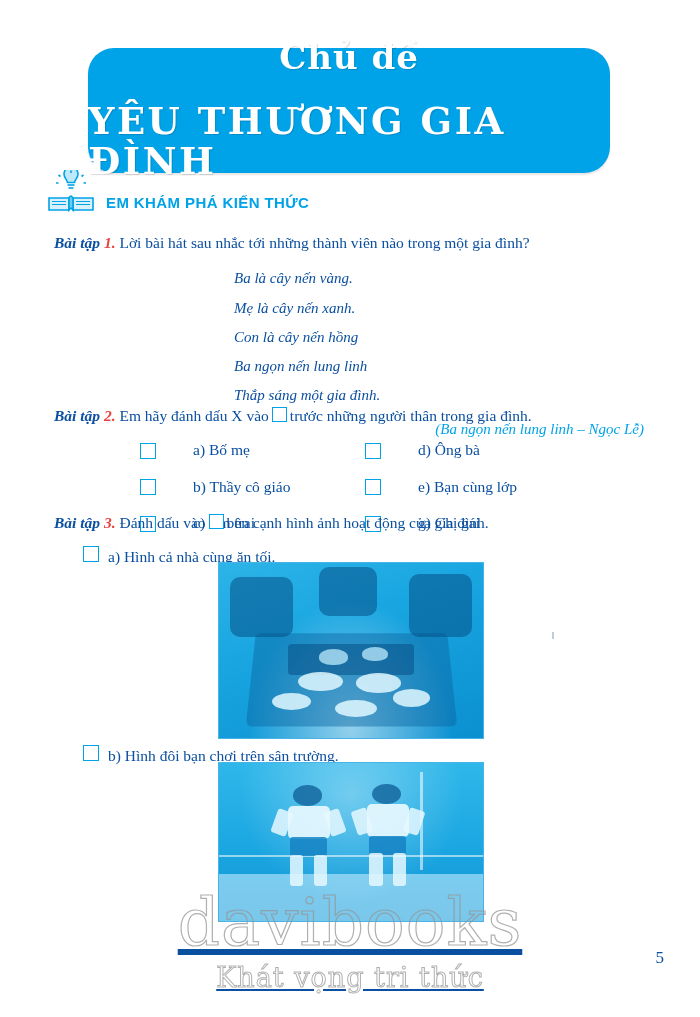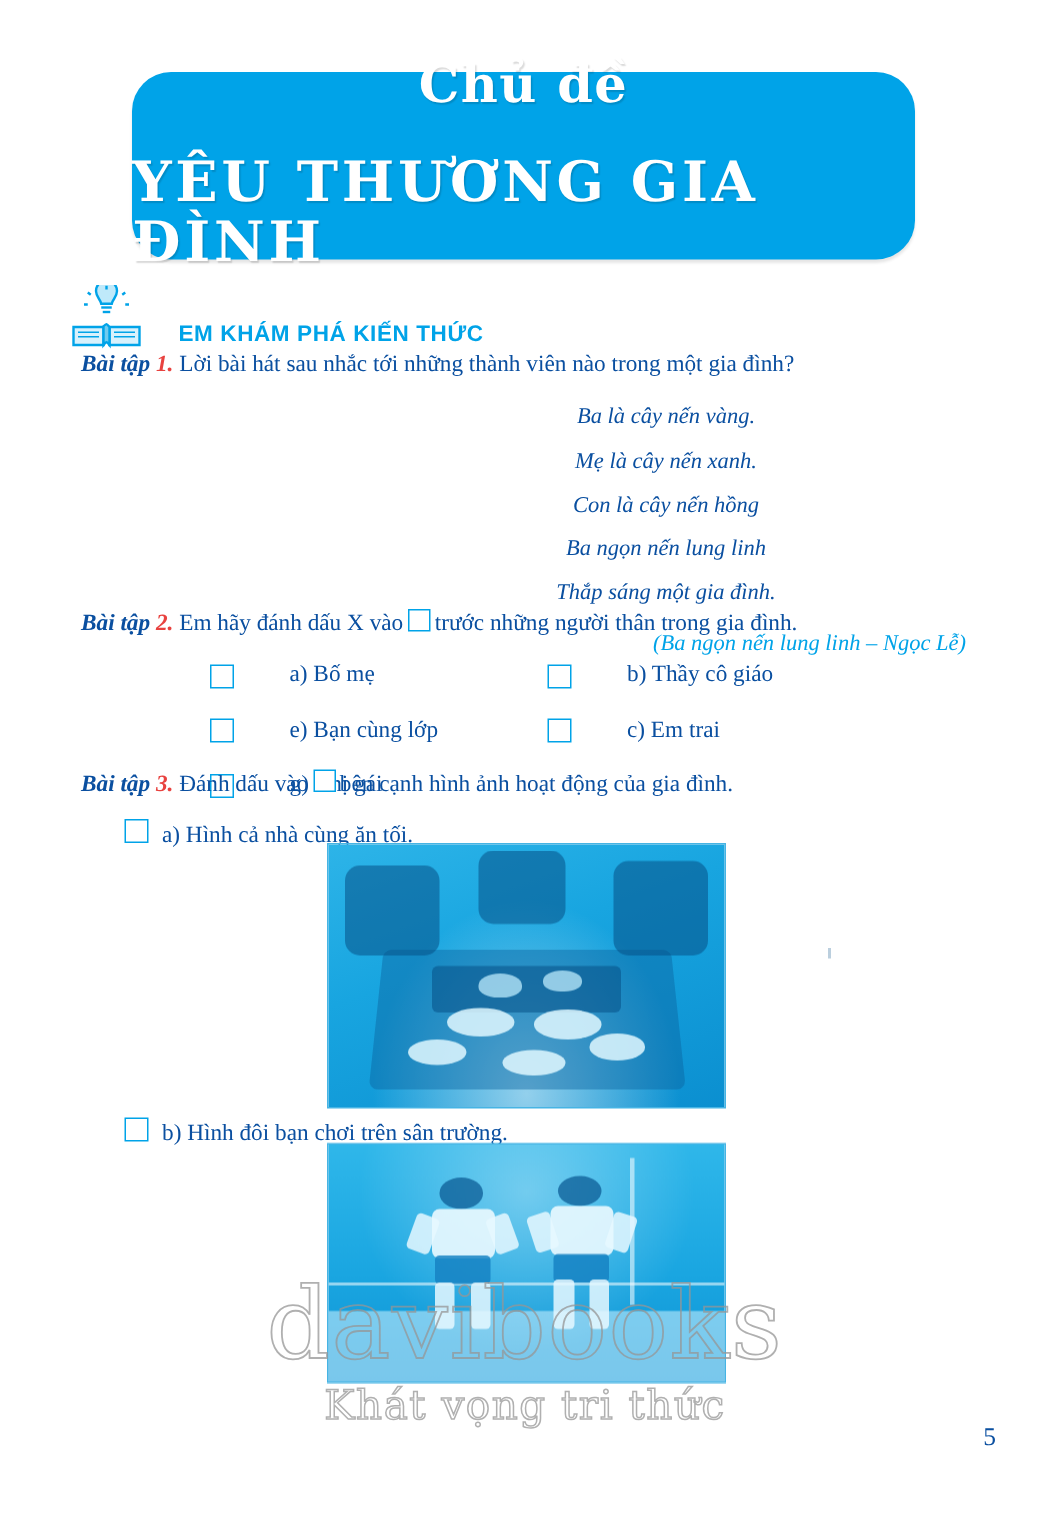--- a/index.html
+++ b/index.html
@@ -55,24 +55,23 @@
     letter-spacing: 2.5px;
     line-height: 1.1;
     text-shadow: 1px 1px 1px rgba(0,0,0,0.15);
     margin-top: 20px;
   }
 
   
   .section-head {
     position: absolute;
     left: 46px;
-    top: 190px;
+    top: 170px;
     display: flex;
     align-items: flex-end;
-    gap: 13px;
   }
   .book-icon {
     width: 52px;
     height: 44px;
     position: relative;
     margin-right: 8px;
   }
   .section-title {
     color: #00a3e8;
     font-family: "Liberation Sans", sans-serif;
@@ -101,21 +100,20 @@
   }
 
   .ex1 { left: 54px; top: 232px; width: 600px; }
   .song {
     margin-top: 10px;
     margin-left: 180px;
     font-style: italic;
     font-size: 15px;
     line-height: 1.95;
     color: #0a4fa0;
-    text-align: center;
   }
   .song-credit {
     margin-top: 8px;
     text-align: right;
     padding-right: 10px;
     font-style: italic;
     font-size: 15px;
     color: #00a3e8;
   }
 
@@ -241,24 +239,25 @@
   .p2-kid-limb {
     position: absolute;
     background: rgba(230,248,255,0.85);
     border-radius: 3px;
   }
 
   
   .wm {
     position: absolute;
     left: 0;
-    top: 850px;
+    top: 890px;
     width: 700px;
     text-align: center;
     pointer-events: none;
+    text-decoration: underline;
   }
   .wm-main {
     font-family: "DejaVu Serif", serif;
     font-size: 66px;
     letter-spacing: 1px;
     color: transparent;
     -webkit-text-stroke: 1.2px rgba(150,150,150,0.75);
     line-height: 1;
   }
   .wm-sub {
@@ -337,20 +336,24 @@
       <span class="ex-num">2.</span>
       <span>Em hãy đánh dấu X vào</span><span class="cb-inline"></span><span>trước những người thân trong gia đình.</span>
     </div>
     <div class="opts">
       <div class="opt">
         <span class="cb"></span>
         <span>a) Bố mẹ</span>
       </div>
       <div class="opt">
         <span class="cb"></span>
+        <span>d) Ông bà</span>
+      </div>
+      <div class="opt">
+        <span class="cb"></span>
         <span>b) Thầy cô giáo</span>
       </div>
       <div class="opt">
         <span class="cb"></span>
         <span>e) Bạn cùng lớp</span>
       </div>
       <div class="opt">
         <span class="cb"></span>
         <span>c) Em trai</span>
       </div>

